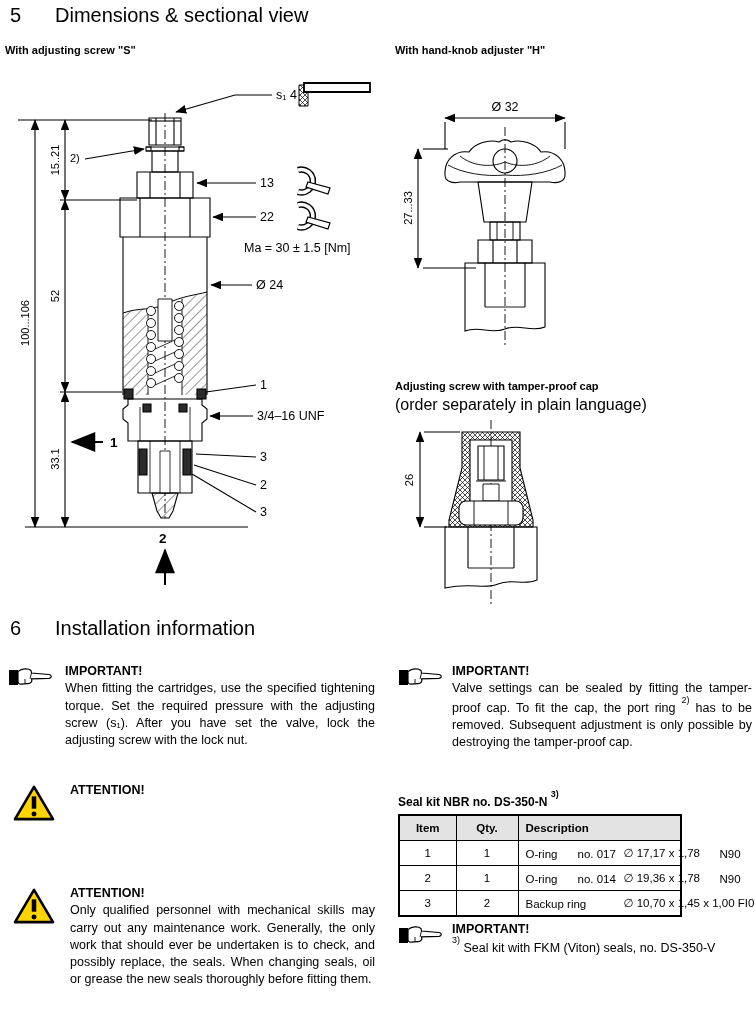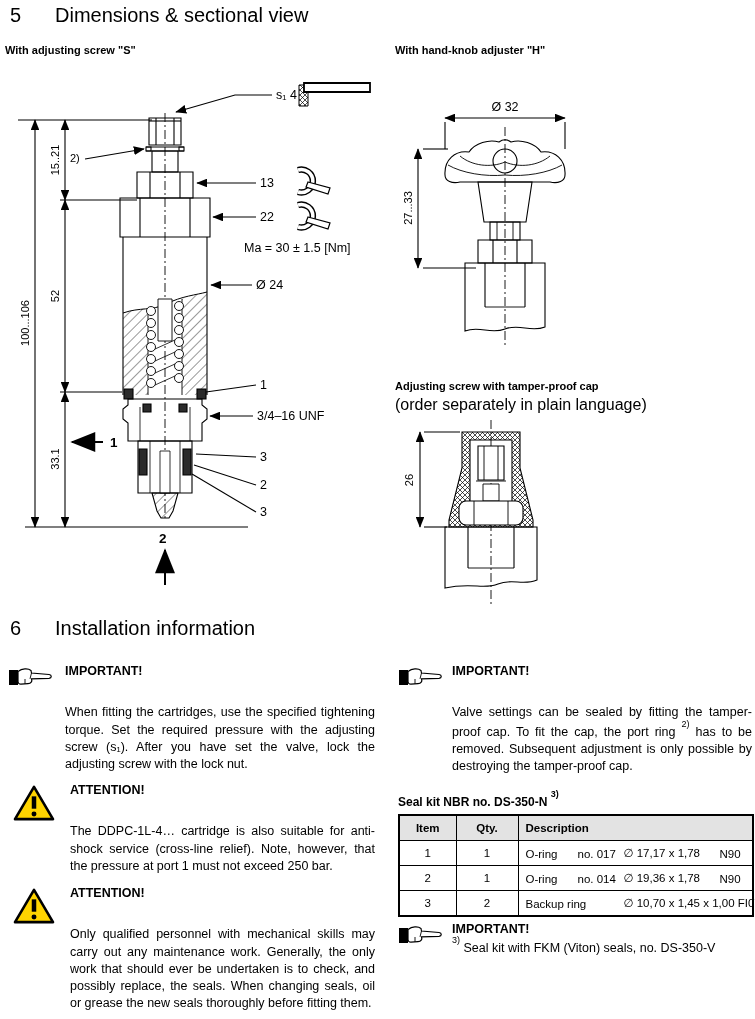--- a/index.html
+++ b/index.html
@@ -7,21 +7,21 @@
         font-family:"Liberation Sans",sans-serif;color:#000;overflow:hidden;}
   .h-sec{position:absolute;display:flex;font-size:20px;font-weight:400;}
   .h-sec .h-num{width:45px;}
   .cap{position:absolute;font-size:11px;font-weight:700;}
   .cap-sub{position:absolute;font-size:16px;font-weight:400;}
   .note{position:absolute;display:flex;align-items:flex-start;}
   .note-icon{flex:0 0 57px;padding-top:2px;}
   .note-icon.tri{padding-left:5px;}
   .note-body{font-size:12.5px;line-height:1.38;}
   .note-head{font-weight:700;}
-  .note-text{text-align:justify;margin-top:24px;}
+  .note-text{text-align:justify;}
   .w310{width:310px;} .w300{width:300px;}
   sup.ref{font-size:9px;position:relative;top:-4px;}
   .kit-title{position:absolute;font-size:12px;font-weight:700;}
   table.kit{position:absolute;border-collapse:collapse;font-size:11.5px;
             border:2px solid #000;table-layout:fixed;}
   table.kit th,table.kit td{border:1px solid #000;padding:0 7px;height:24px;vertical-align:middle;}
   table.kit th{background:#e3e3e3;text-align:left;font-weight:700;}
   table.kit th.c,table.kit td.c{text-align:center;}
   .desc-cell{display:flex;white-space:nowrap;align-items:flex-end;}
   .d-head{flex:0 0 98px;display:flex;}
@@ -317,21 +317,20 @@
   <div class="note" style="left:8px;top:782px;width:367px;">
     <div class="note-icon tri">
       <svg width="42" height="38" viewBox="0 0 44 40" style="position:static;">
         <path d="M22,3 L42,37 L2,37 Z" fill="#ffd400" stroke="#000" stroke-width="2.6" stroke-linejoin="round"></path>
         <path d="M22,13 L22,26" stroke="#000" stroke-width="4.5"></path>
         <circle cx="22" cy="31.5" r="2.6" fill="#000"></circle>
       </svg>
     </div>
     <div class="note-body w310">
       <div class="note-head">ATTENTION!</div>
-      <div class="note-text">The DDPC-1L-4… cartridge is also suitable for anti-shock service (cross-line relief). Note, however, that the pressure at port 1 must not exceed 250 bar.</div>
     </div>
   </div>
 
   <div class="note" style="left:8px;top:885px;width:367px;">
     <div class="note-icon tri">
       <svg width="42" height="38" viewBox="0 0 44 40" style="position:static;">
         <path d="M22,3 L42,37 L2,37 Z" fill="#ffd400" stroke="#000" stroke-width="2.6" stroke-linejoin="round"></path>
         <path d="M22,13 L22,26" stroke="#000" stroke-width="4.5"></path>
         <circle cx="22" cy="31.5" r="2.6" fill="#000"></circle>
       </svg>
@@ -354,21 +353,21 @@
       <div class="note-head">IMPORTANT!</div>
       <div class="note-text"><span>Valve settings can be sealed by fitting the tamper-proof cap. To fit the cap, the port ring </span><sup class="ref">2)</sup><span> has to be removed. Subsequent adjustment is only possible by destroying the tamper-proof cap.</span></div>
     </div>
   </div>
 
   <div class="kit-title" style="left:398px;top:793px;">
     <span>Seal kit NBR no. DS-350-N</span>
     <sup class="ref">3)</sup>
   </div>
 
-  <table class="kit" style="left:398px;top:814px;width:356px;">
+  <table class="kit" style="left:398px;top:814px;width:284px;">
     <colgroup>
         <col style="width:57px">
         <col style="width:62px">
         <col>
       </colgroup>
     <thead>
       <tr>
         <th class="c">Item</th>
         <th class="c">Qty.</th>
         <th>Description</th>

